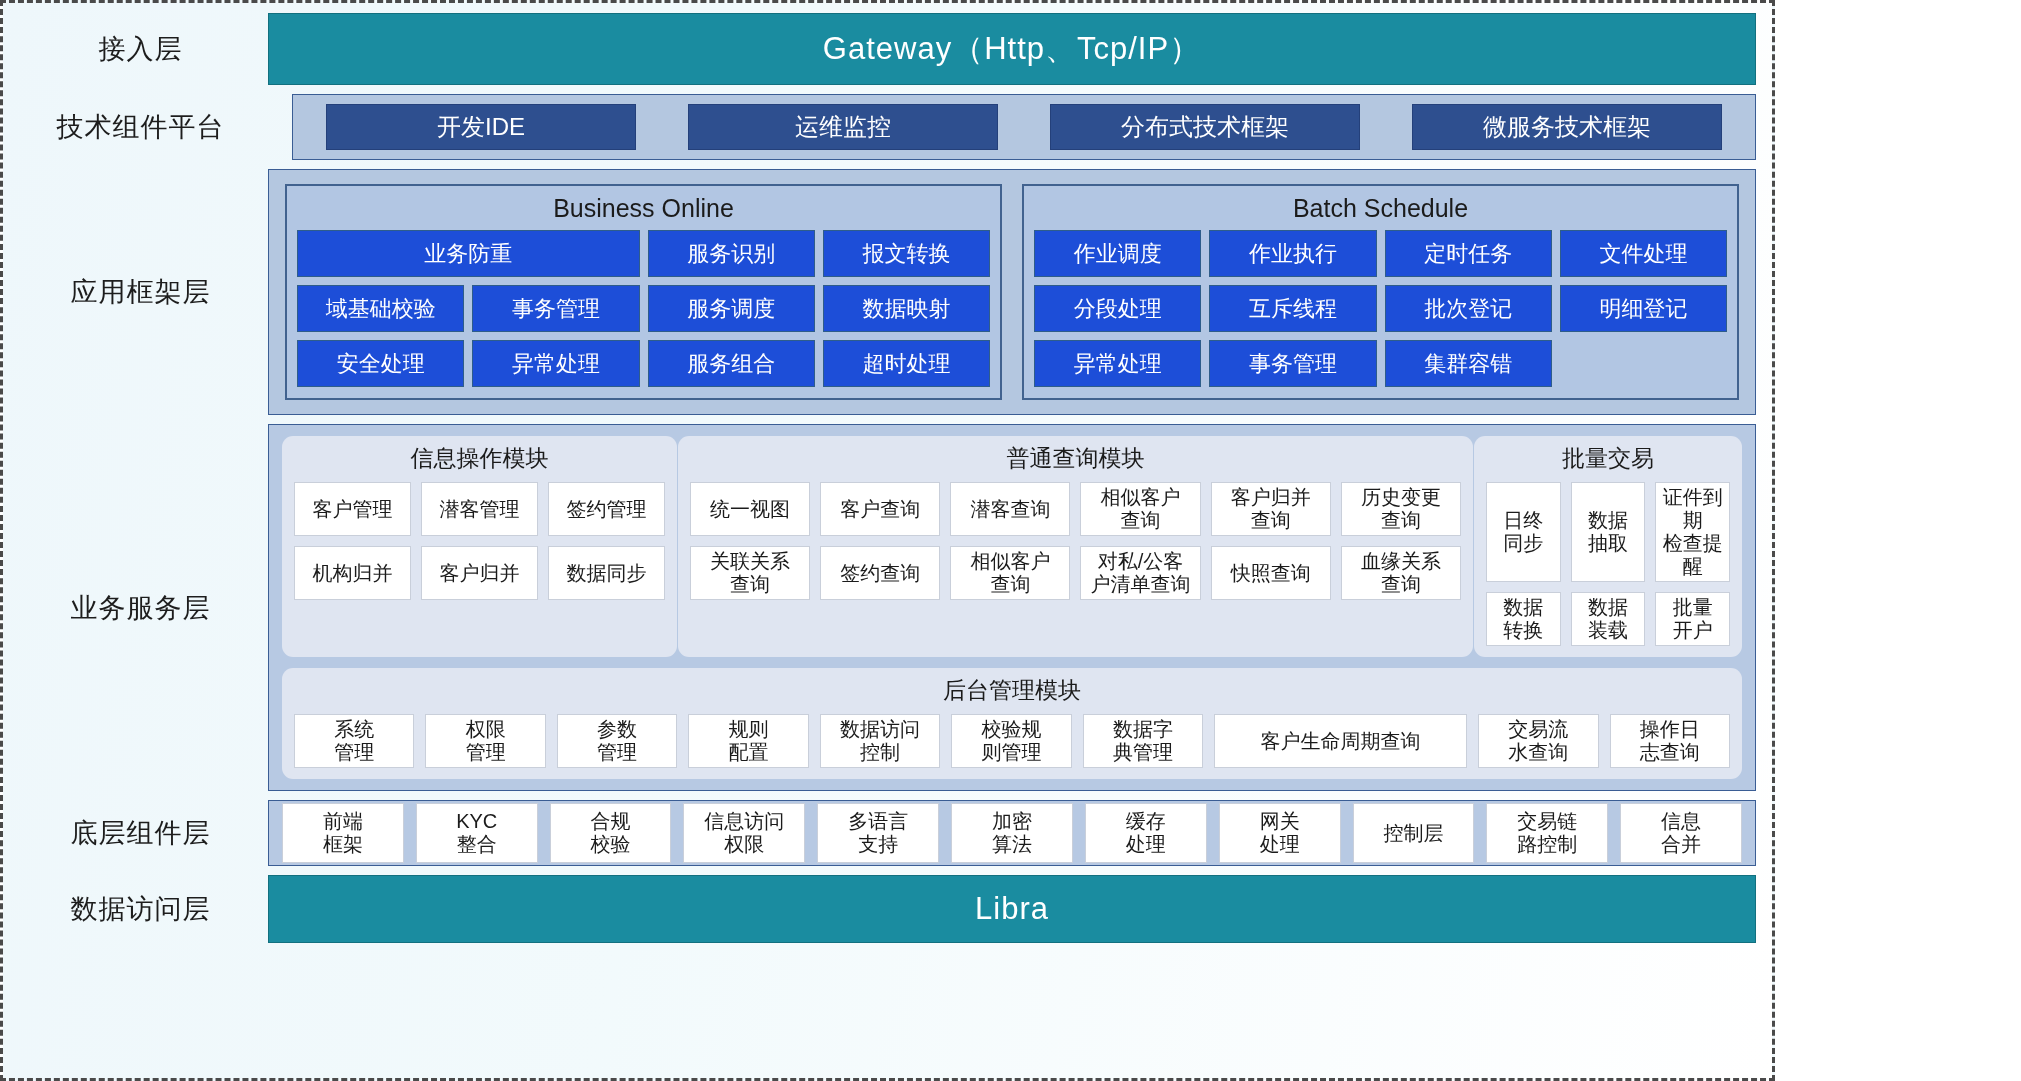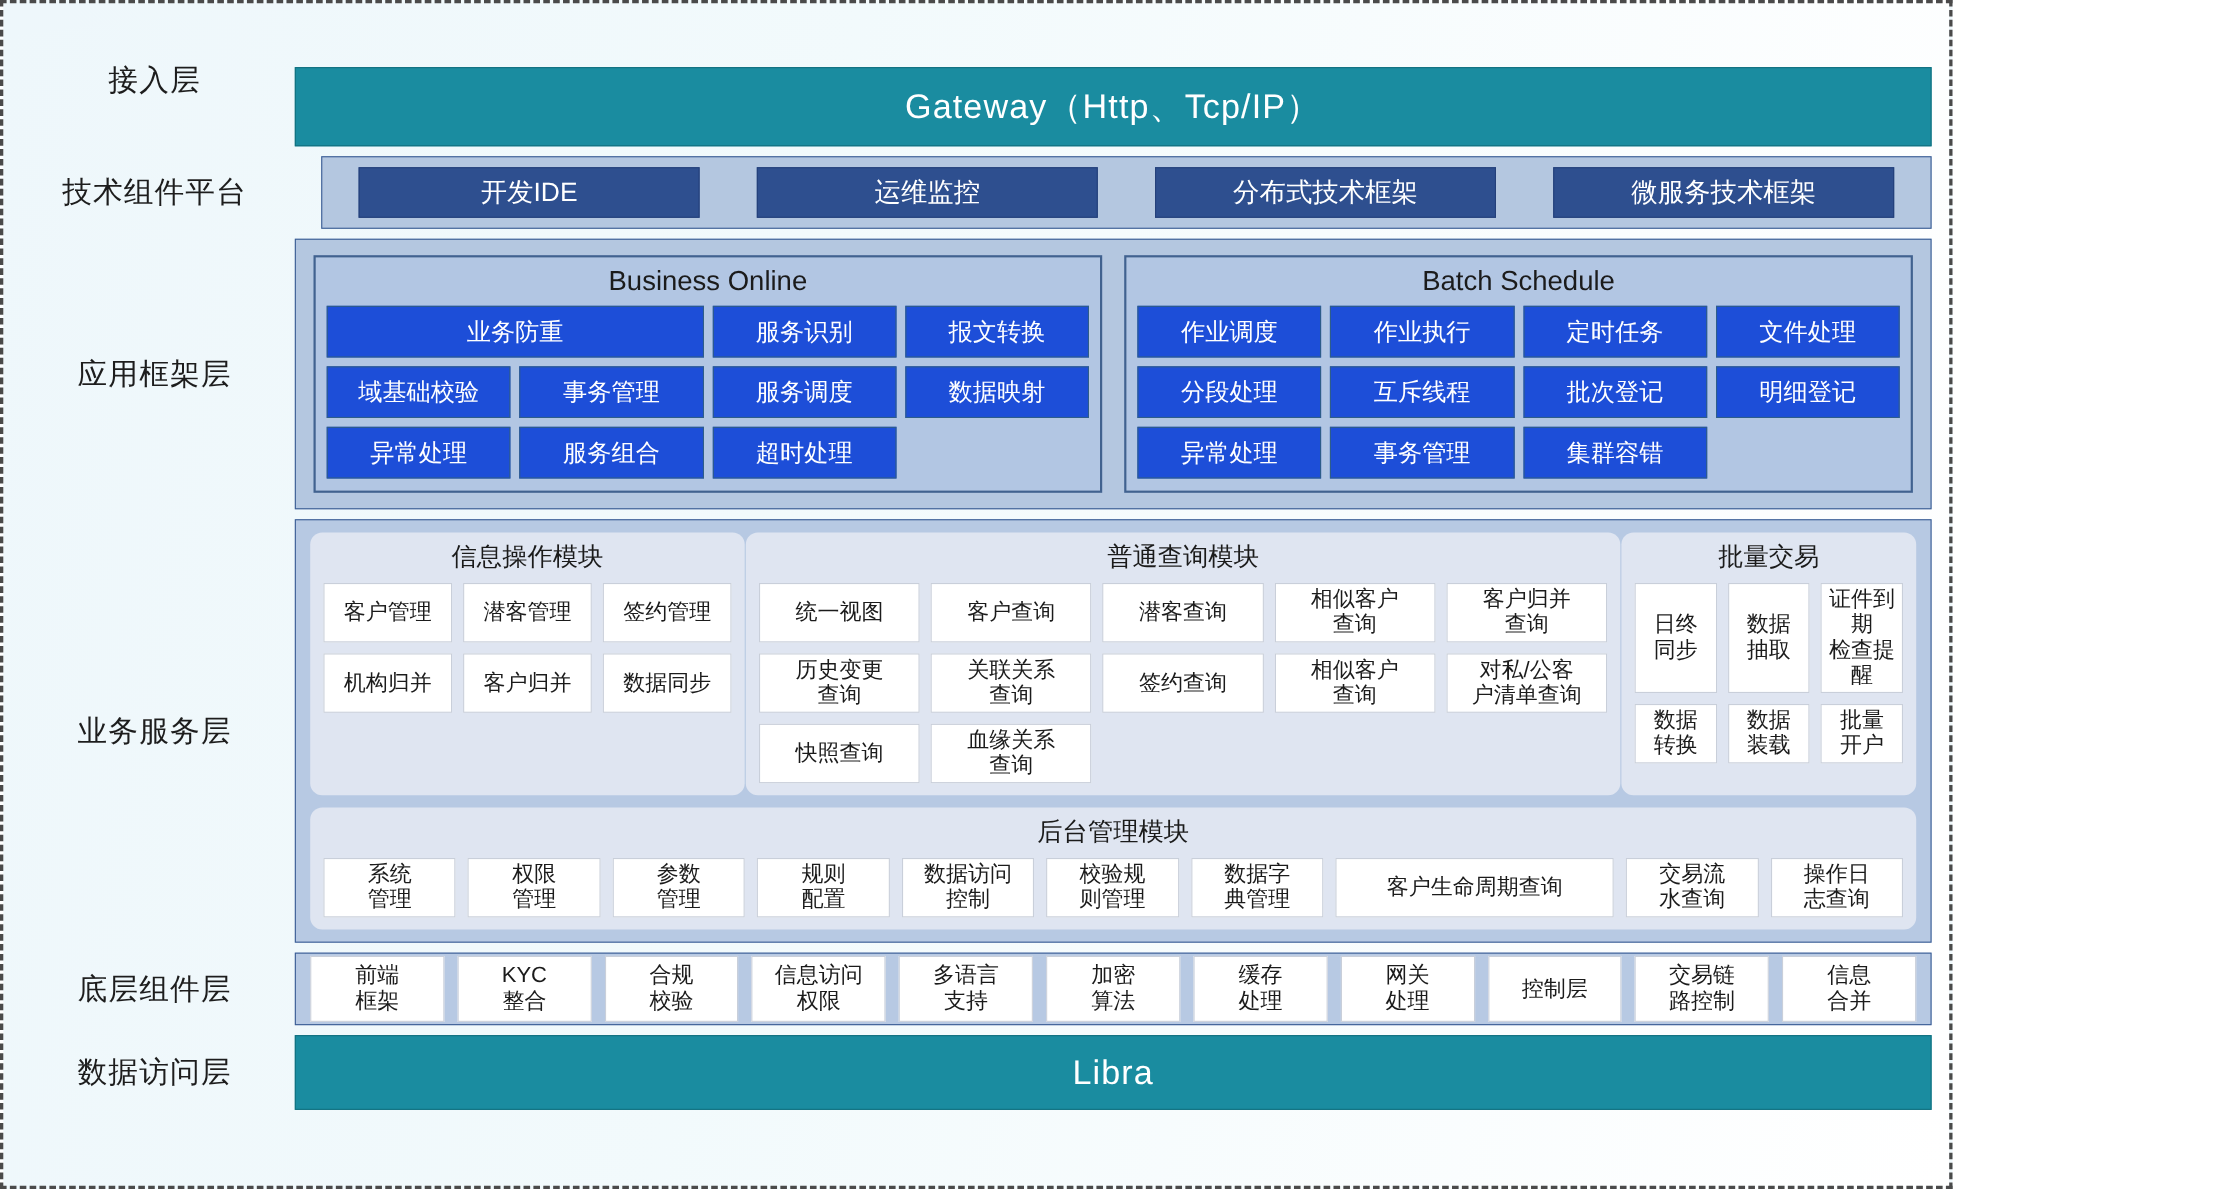--- a/index.html
+++ b/index.html
@@ -42,21 +42,21 @@
     width: 100%;
     background: #1a8ca0;
     border: 1px solid #12707f;
     color: #ffffff;
     font-size: 31px;
     display: flex;
     align-items: center;
     justify-content: center;
     letter-spacing: 1px;
   }
-  .h-gateway { height: 72px; margin-top: 48px; }
+  .h-gateway { height: 72px; }
   .h-libra   { height: 68px; }
 
   
   .band {
     width: 100%;
     background: #b4c7e0;
     border: 1px solid #3a5d94;
     display: flex;
     align-items: center;
     justify-content: space-around;
@@ -143,21 +143,21 @@
     font-size: 20px;
     min-height: 54px;
     display: flex; align-items: center; justify-content: center;
     text-align: center;
     line-height: 1.15;
     padding: 3px 4px;
   }
   .m-info { flex: 0 0 395px; }
   .m-info .grid { grid-template-columns: 1fr 1fr 1fr; gap: 10px; }
   .m-query { flex: 1 1 auto; }
-  .m-query .grid { grid-template-columns: repeat(5, 1fr); gap: 10px; }
+  .m-query .grid { grid-template-columns: repeat(6, 1fr); gap: 10px; }
   .m-batch { flex: 0 0 268px; }
   .m-batch .grid { grid-template-columns: 1fr 1fr 1fr; gap: 10px; }
   .m-admin { width: 100%; }
   .m-admin .grid {
     grid-template-columns: 1fr 1fr 1fr 1fr 1fr 1fr 1fr 2.1fr 1fr 1fr;
     gap: 11px;
   }
 
   
   .bottomband {
@@ -203,20 +203,21 @@
         <div class="panel">
           <div class="panel-title">Business Online</div>
           <div class="grid g-bo">
             <div class="cellblue span2">业务防重</div>
             <div class="cellblue">服务识别</div>
             <div class="cellblue">报文转换</div>
             <div class="cellblue">域基础校验</div>
             <div class="cellblue">事务管理</div>
             <div class="cellblue">服务调度</div>
             <div class="cellblue">数据映射</div>
+            <div class="cellblue">安全处理</div>
             <div class="cellblue">异常处理</div>
             <div class="cellblue">服务组合</div>
             <div class="cellblue">超时处理</div>
           </div>
         </div>
 
         <div class="panel">
           <div class="panel-title">Batch Schedule</div>
           <div class="grid g-bs">
             <div class="cellblue">作业调度</div>

